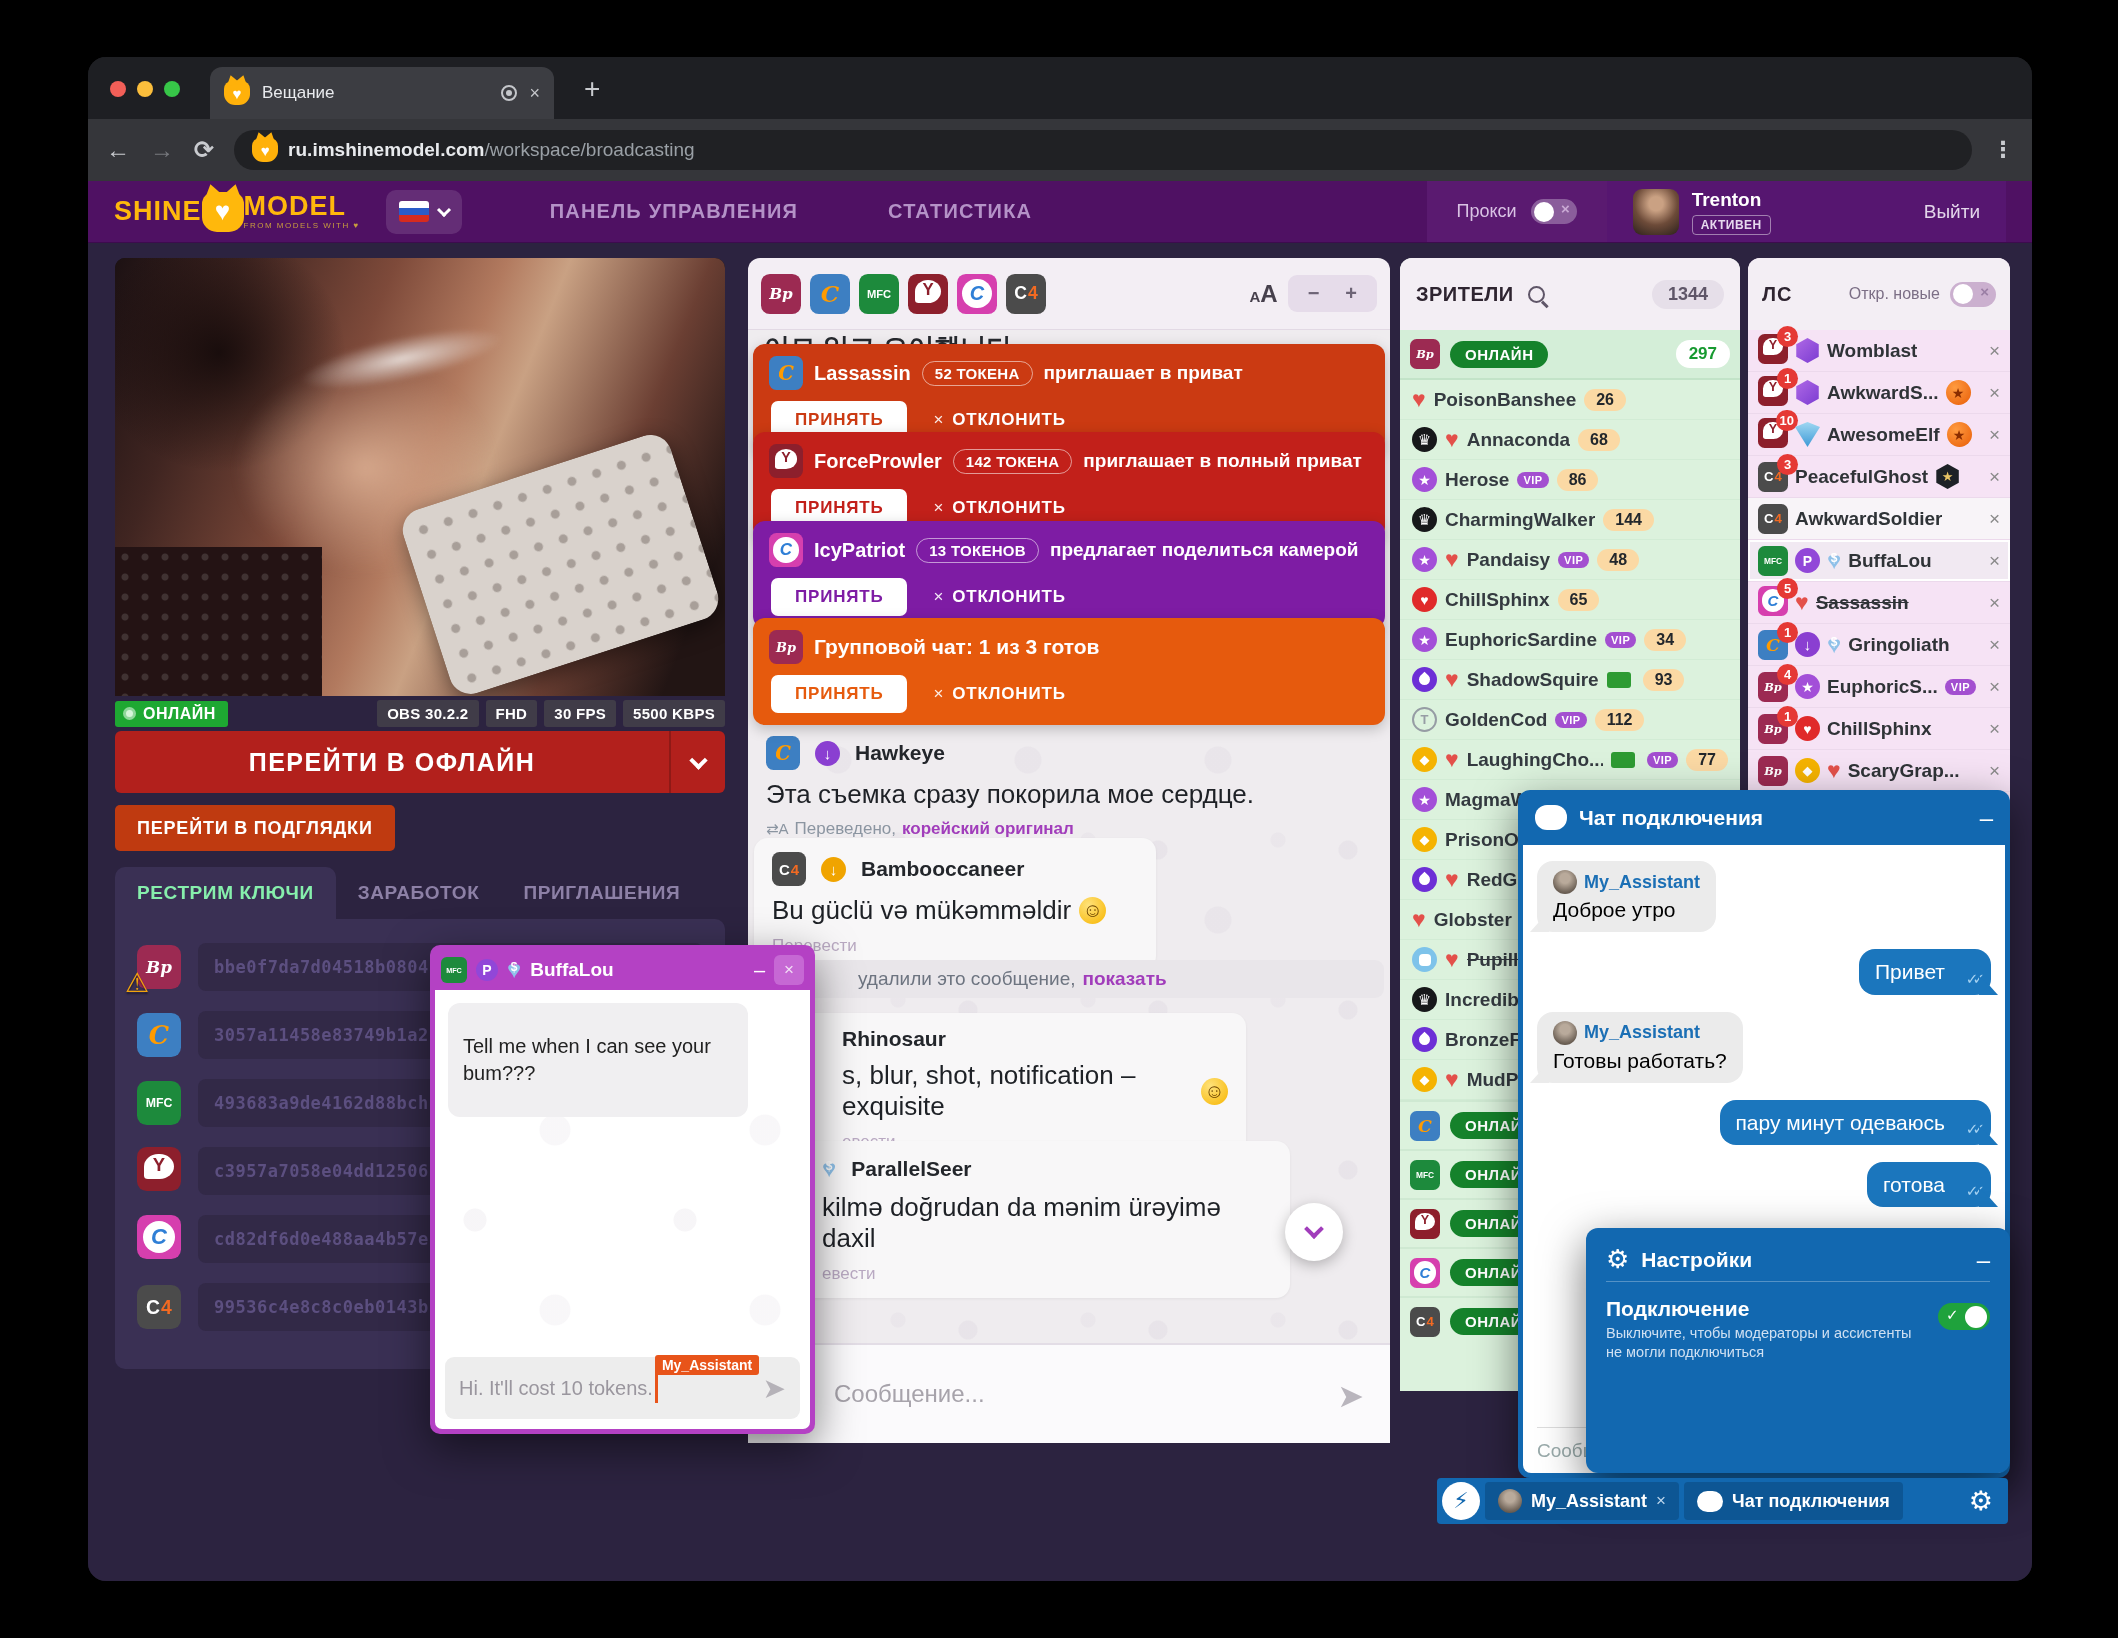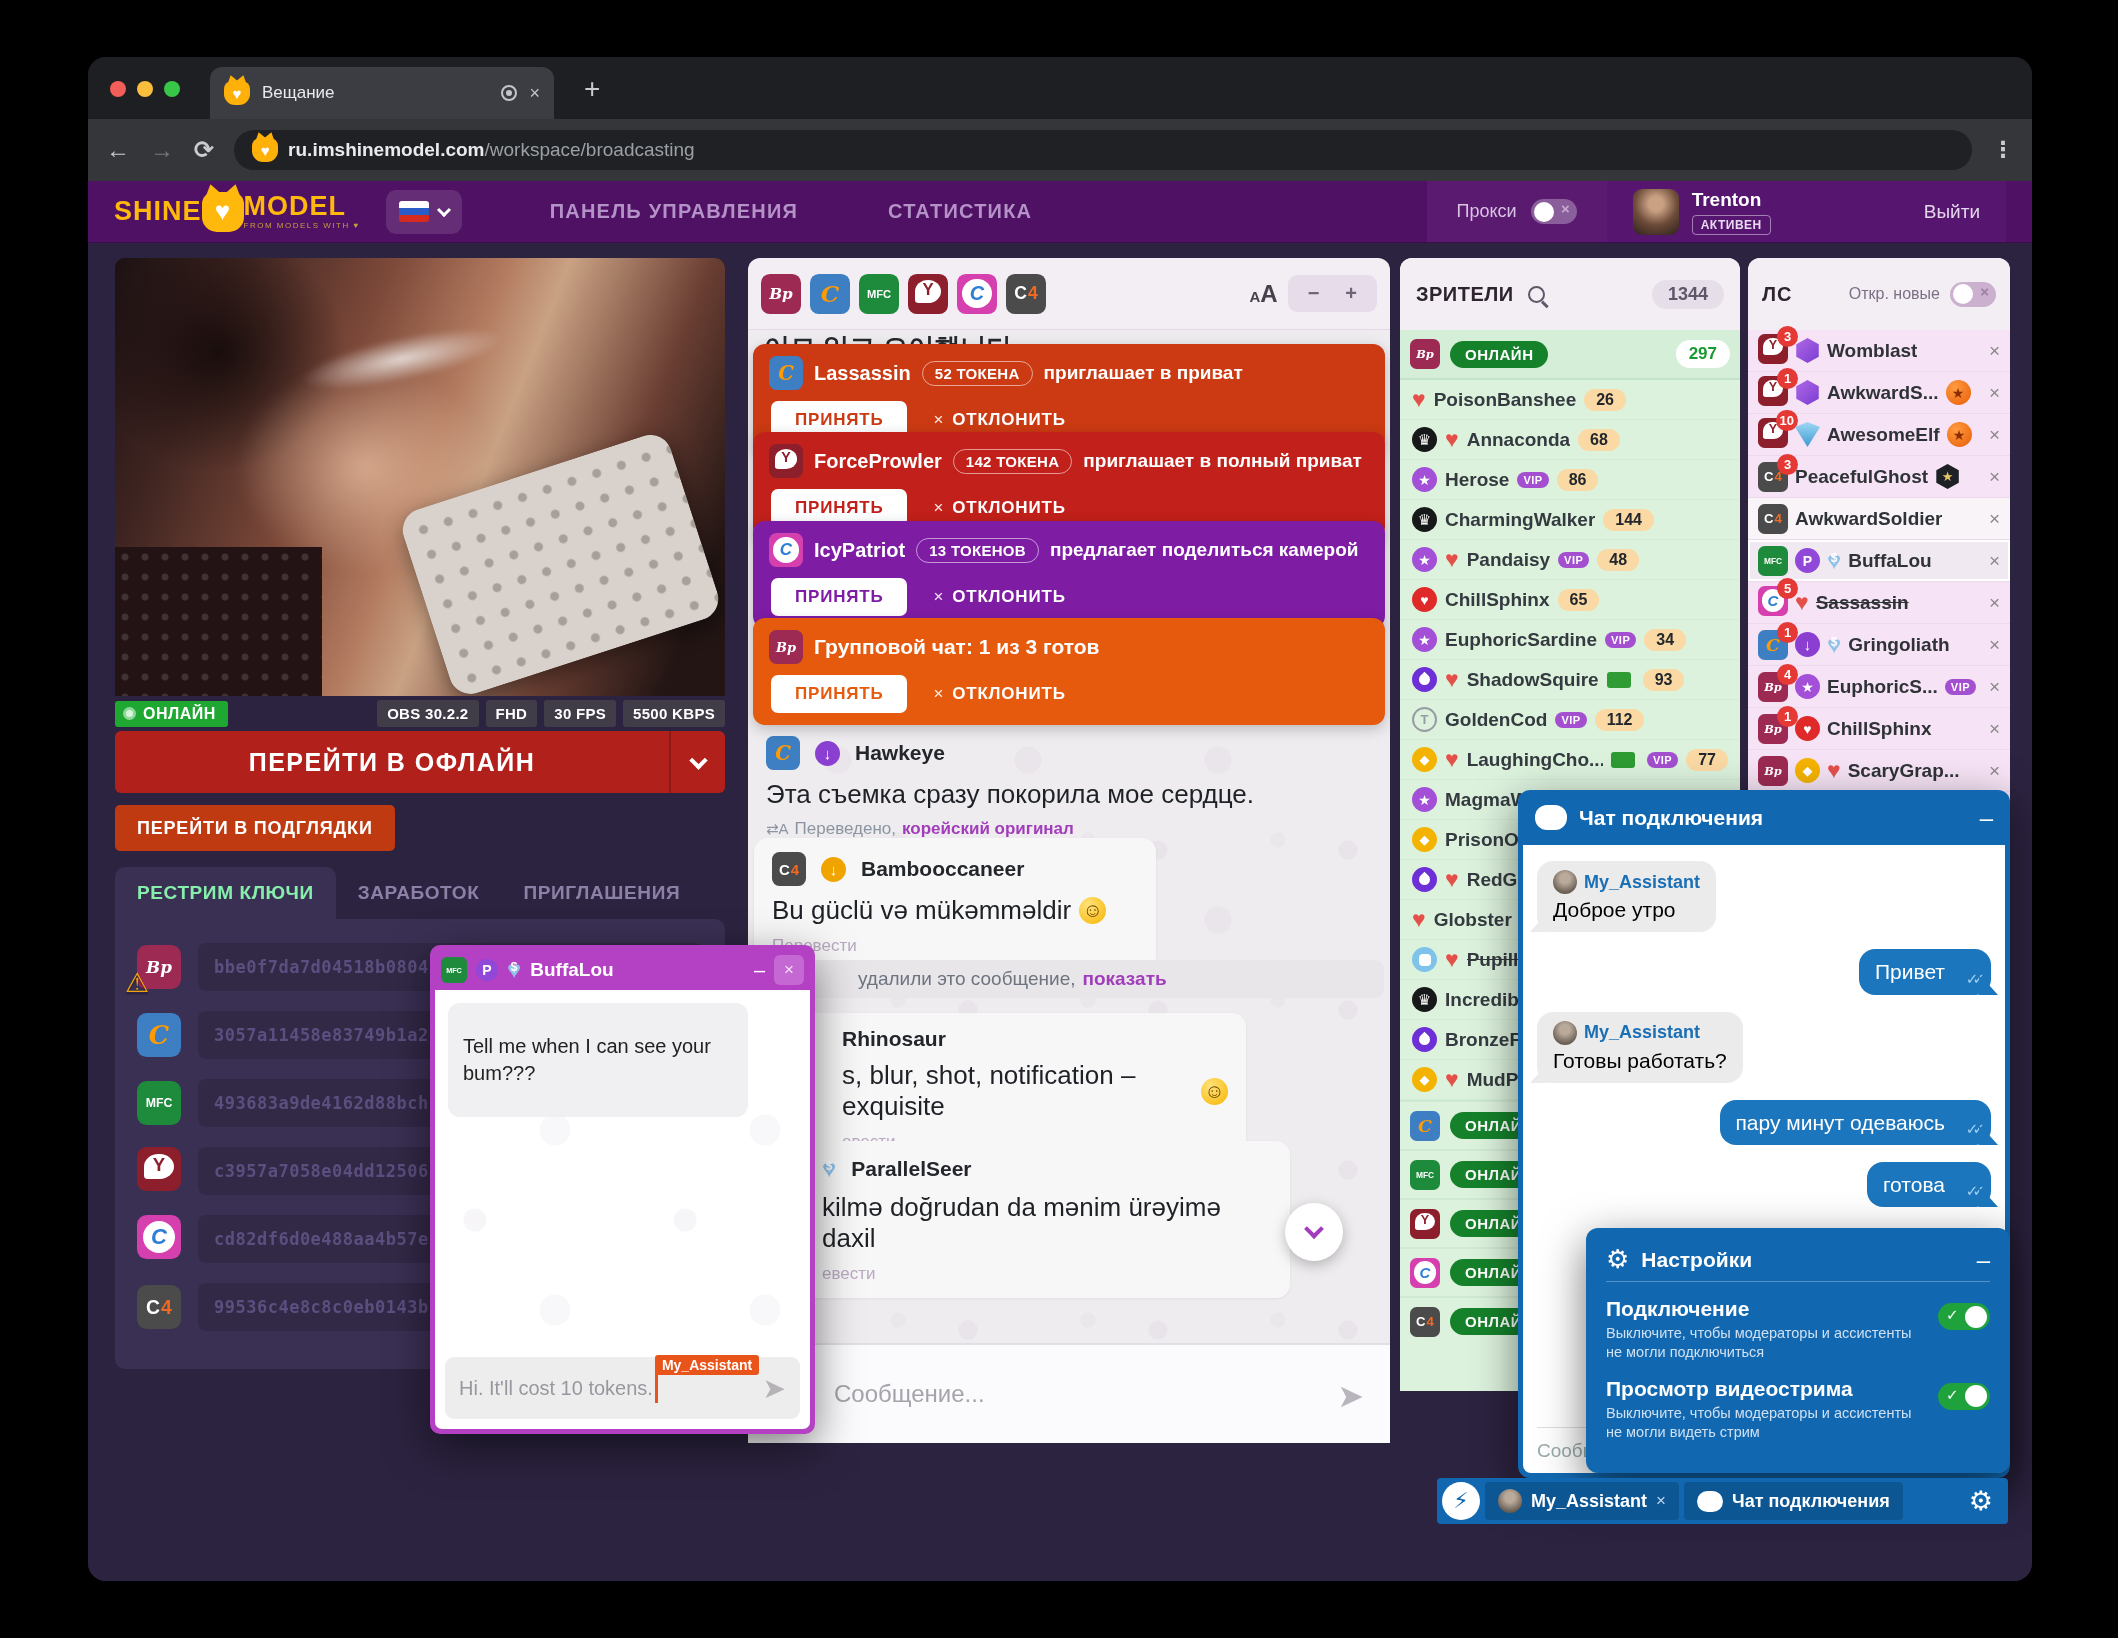--- a/index.html
+++ b/index.html
@@ -833,27 +833,20 @@
           <b>Настройки</b>
           <button class="winmin">–</button>
         </div>
         <div class="switem">
           <span class="switext">
             <div class="swititle">Подключение</div>
             <div class="swidesc">Выключите, чтобы модераторы и ассистенты не могли подключиться</div>
           </span>
           <span class="tgon"></span>
         </div>
-        <div class="switem">
-          <span class="switext">
-            <div class="swititle">Просмотр видеострима</div>
-            <div class="swidesc">Выключите, чтобы модераторы и ассистенты не могли видеть стрим</div>
-          </span>
-          <span class="tgon"></span>
-        </div>
       </div>
 
       <div class="tbar">
         <span class="bolt">⚡</span>
         <span class="ttab">
           <span class="cavatar"></span>
           <span>My_Assistant</span>
           <span class="tx">×</span>
         </span>
         <span class="ttab">

